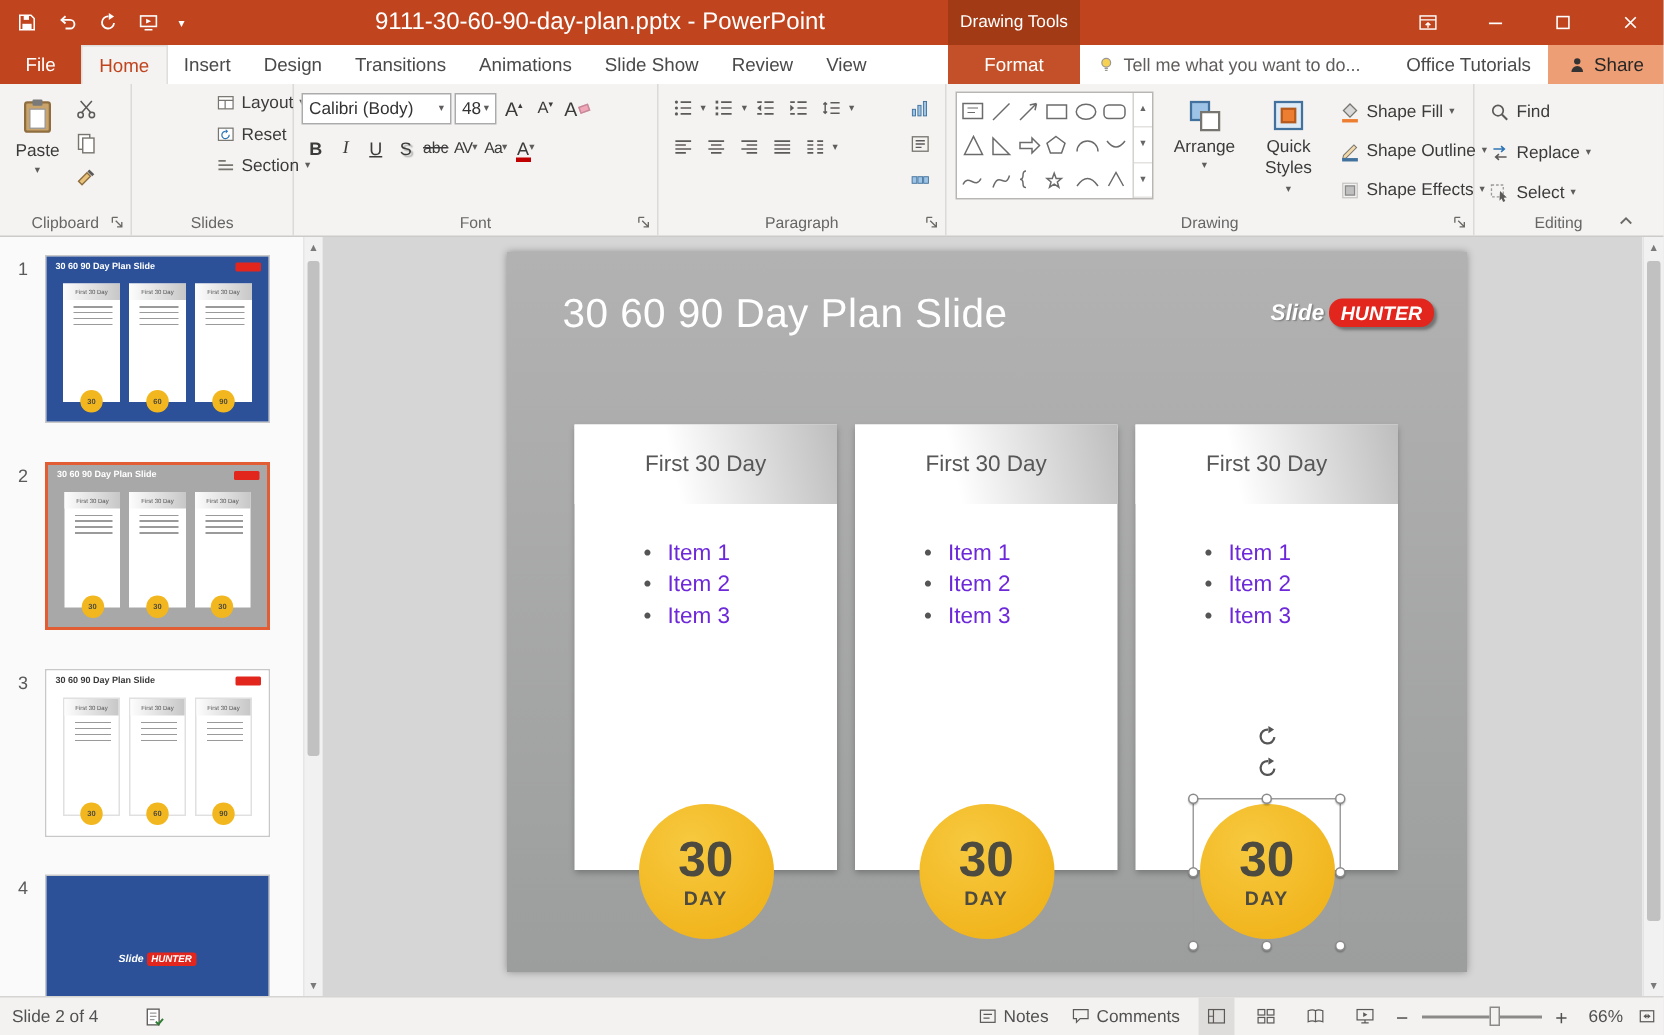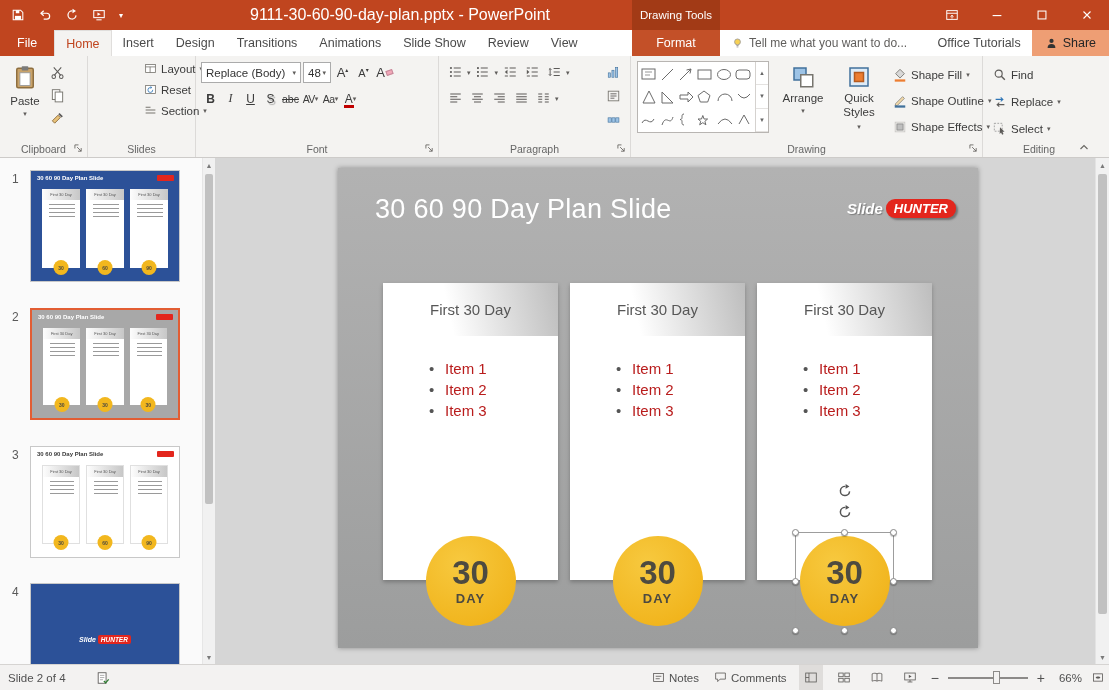--- a/index.html
+++ b/index.html
@@ -108,21 +108,21 @@
 
 .canvas{position:absolute;top:158px;left:215px;right:14px;bottom:26px;background:#D6D6D6;}
 .slide{position:absolute;left:123px;top:10px;width:640px;height:480px;background:linear-gradient(180deg,#B2B2B2,#9C9D9D);box-shadow:0 0 5px rgba(0,0,0,.35);}
 .slide-title{position:absolute;left:37px;top:26px;font-size:27px;color:#fff;letter-spacing:.3px;}
 .logo{position:absolute;right:22px;top:31px;display:flex;align-items:center;gap:3px;}
 .logo-prefix{color:#fff;font-size:15px;font-weight:bold;font-style:italic;text-shadow:1px 1px 1px rgba(0,0,0,.3);}
 .logo-badge{background:#E3261D;color:#fff;font-size:13px;font-weight:bold;font-style:italic;padding:2px 8px;border-radius:9px;box-shadow:2px 2px 2px rgba(0,0,0,.35);}
 .col{position:absolute;top:115px;width:175px;height:297px;background:#fff;box-shadow:0 2px 4px rgba(0,0,0,.25);}
 .col-header{height:53px;display:flex;align-items:center;justify-content:center;font-size:15px;color:#575757;background:linear-gradient(78deg,#ffffff 38%,#bdbdbd);}
 .col-items{list-style:none;margin-top:24px;padding-left:46px;}
-.col-items li{position:relative;padding-left:16px;font-size:15px;color:#b91c1c;margin-bottom:4px;}
+.col-items li{position:relative;padding-left:16px;font-size:15px;color:#6d28d9;margin-bottom:4px;}
 .col-items li::before{content:"•";position:absolute;left:0;color:#555;}
 .circle{position:absolute;left:50%;transform:translateX(-50%);top:253px;width:90px;height:90px;border-radius:50%;background:radial-gradient(circle at 38% 30%,#F7C93F,#EFAE12);display:flex;flex-direction:column;align-items:center;justify-content:center;}
 .cv{font-size:33px;font-weight:bold;color:#4d4a40;line-height:1;}
 .cu{font-size:13px;font-weight:bold;color:#4d4a40;letter-spacing:1px;margin-top:2px;}
 .selection{position:absolute;left:457px;top:364px;width:99px;height:99px;border:1px solid #9d9d9d;}
 .hd{position:absolute;width:7px;height:7px;background:#fff;border:1px solid #8a8a8a;border-radius:50%;box-shadow:0 1px 1px rgba(0,0,0,.25);}
 .h-tl{left:-4px;top:-4px;} .h-t{left:calc(50% - 4px);top:-4px;} .h-tr{right:-4px;top:-4px;}
 .h-l{left:-4px;top:calc(50% - 4px);} .h-r{right:-4px;top:calc(50% - 4px);}
 .h-bl{left:-4px;bottom:-4px;} .h-b{left:calc(50% - 4px);bottom:-4px;} .h-br{right:-4px;bottom:-4px;}
 .rot{position:absolute;left:50%;top:-50px;transform:translateX(-50%);display:flex;flex-direction:column;gap:5px;}
@@ -314,21 +314,21 @@
           <span>Section</span>
             <span class="caret">▾</span>
         </div>
       </div>
       <div class="group-label">Slides</div>
     </div>
 
     <div class="group g-font">
       <div class="f-row1">
         <div class="combo cb-name">
-          <span>Replace (Body)</span>
+          <span>Calibri (Body)</span>
             <span class="caret">▾</span>
         </div>
         <div class="combo cb-size">
           <span>48</span>
             <span class="caret">▾</span>
         </div>
         <span class="fbtn">
             <span class="a-grow" style="font-size:13px;">A</span>
           </span>
         <span class="fbtn">

